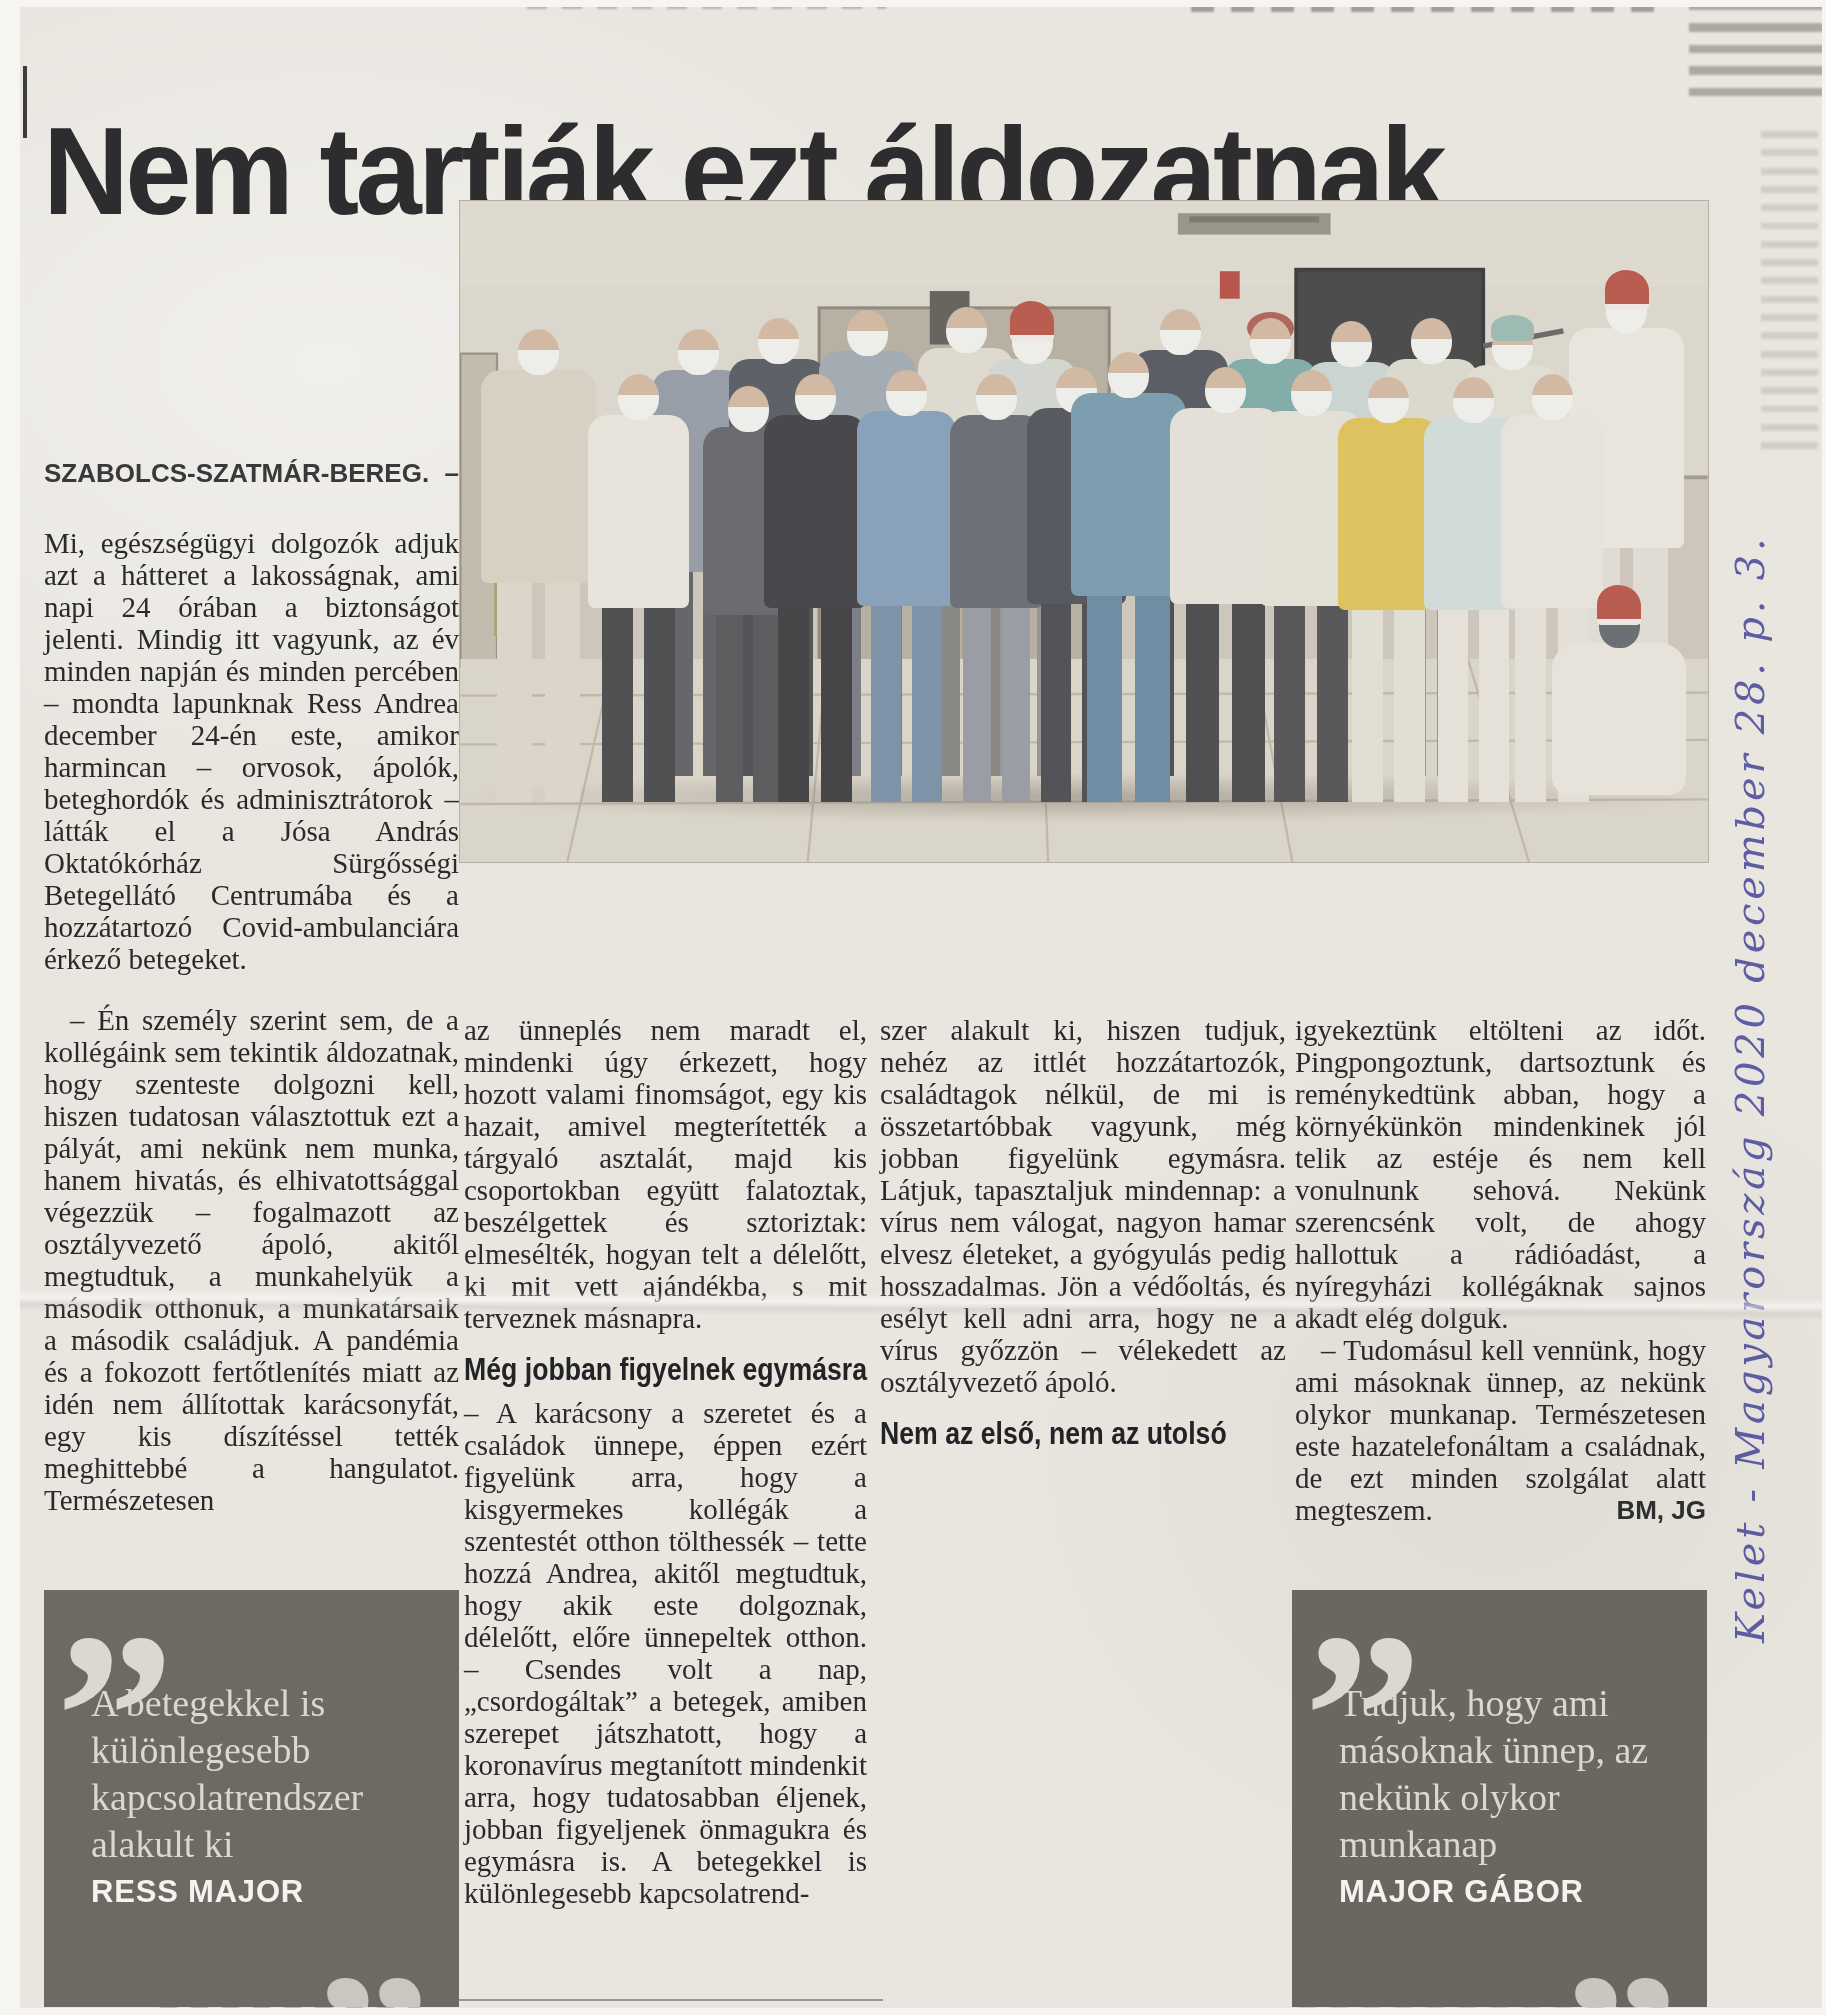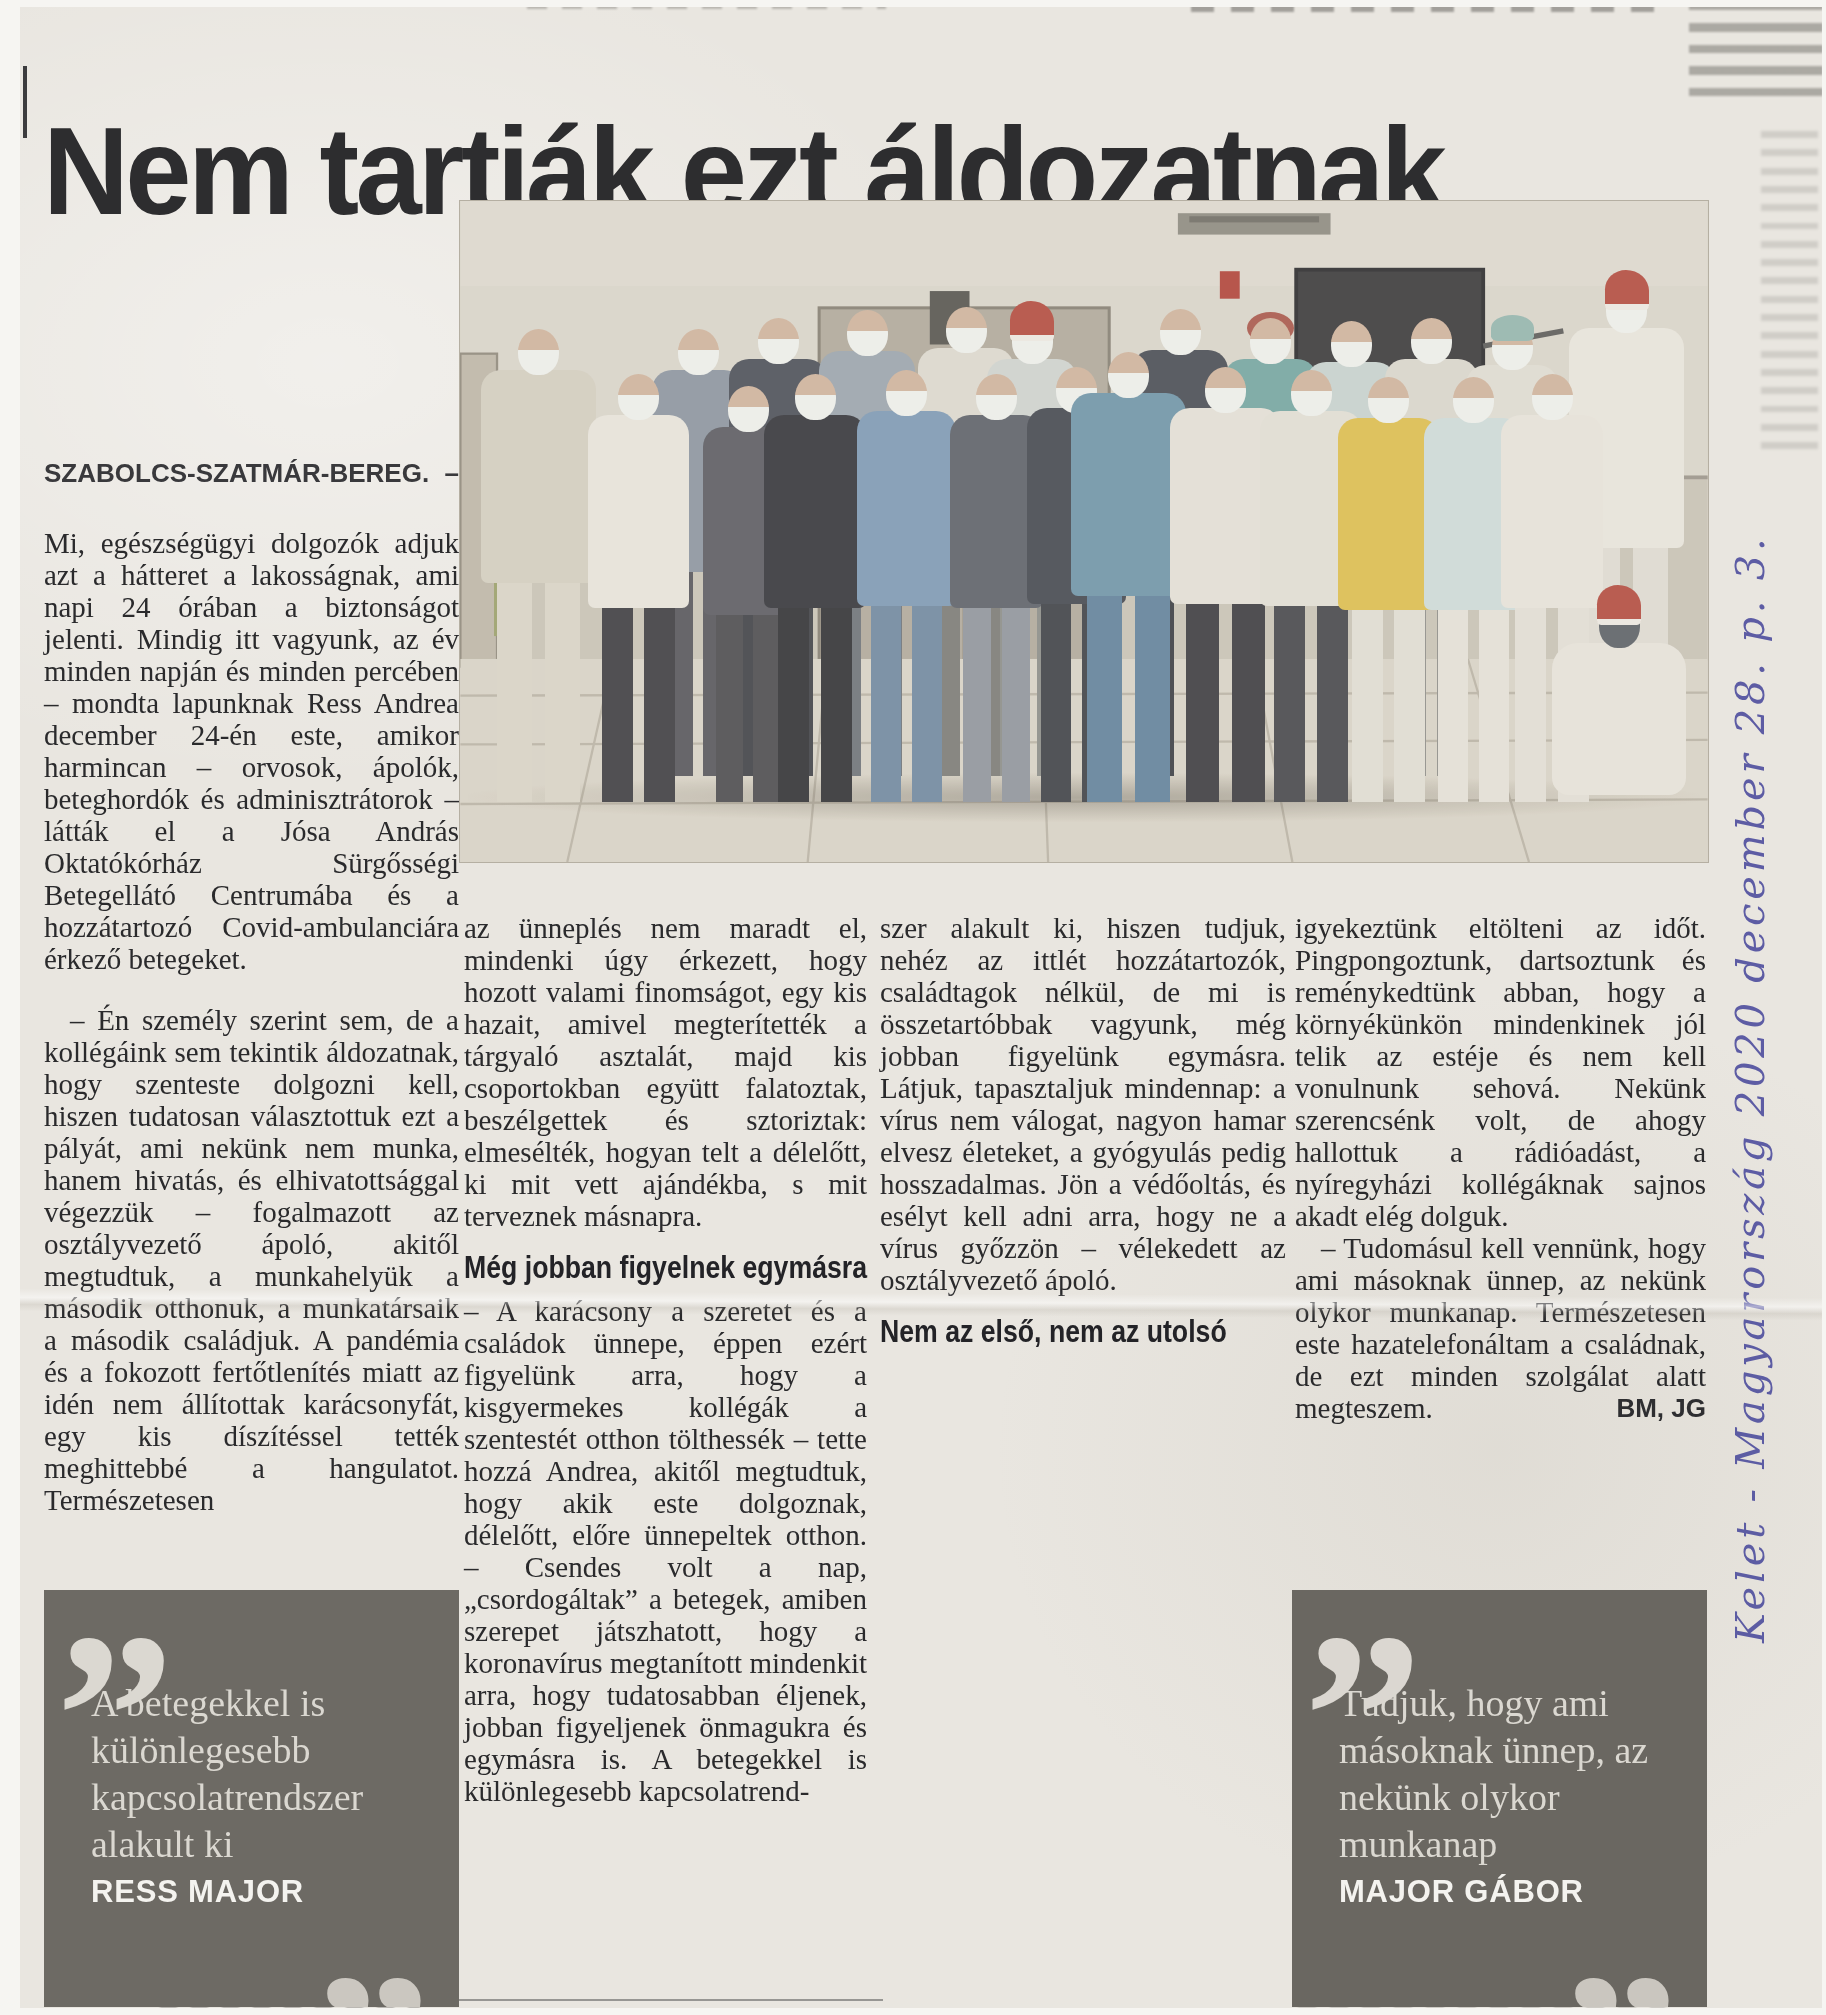--- a/index.html
+++ b/index.html
@@ -19,21 +19,21 @@
     font-weight:700;font-size:124px;letter-spacing:-3.8px;color:#2d2d2f;
     transform:scaleX(.96);transform-origin:0 50%;}
   .left-mark{position:absolute;left:23px;top:66px;width:3.8px;height:72px;background:#3c3c3e;}
 
   .lead{position:absolute;left:44px;top:200px;width:415px;font-weight:700;
     font-size:34px;line-height:47px;letter-spacing:-0.4px;color:#232326;}
   .dateline{position:absolute;left:44px;top:458px;width:415px;display:flex;
     justify-content:space-between;align-items:baseline;font-weight:700;font-size:26px;color:#39393c;}
   .bodytext{font-family:"Liberation Serif","DejaVu Serif",serif;font-size:29px;line-height:32px;
     text-align:justify;color:#2a2a2c;}
-  .col{position:absolute;top:912px;}
+  .col{position:absolute;top:1014px;}
   .col p{margin:0;}
   .indent{text-indent:26px;}
   .col1{left:44px;top:498px;width:415px;position:absolute;}
   .col2{left:464px;width:403px;}
   .col3{left:880px;width:406px;}
   .col4{left:1295px;width:411px;}
   .subhead{font-family:"Liberation Sans","DejaVu Sans",sans-serif;font-weight:700;font-size:31px;
     color:#232327;margin:20px 0 10.7px 0;white-space:nowrap;transform:scaleX(.86);transform-origin:0 50%;}
   .byline{float:right;font-family:"Liberation Sans","DejaVu Sans",sans-serif;font-weight:700;
     font-size:26px;color:#2e2e31;}

